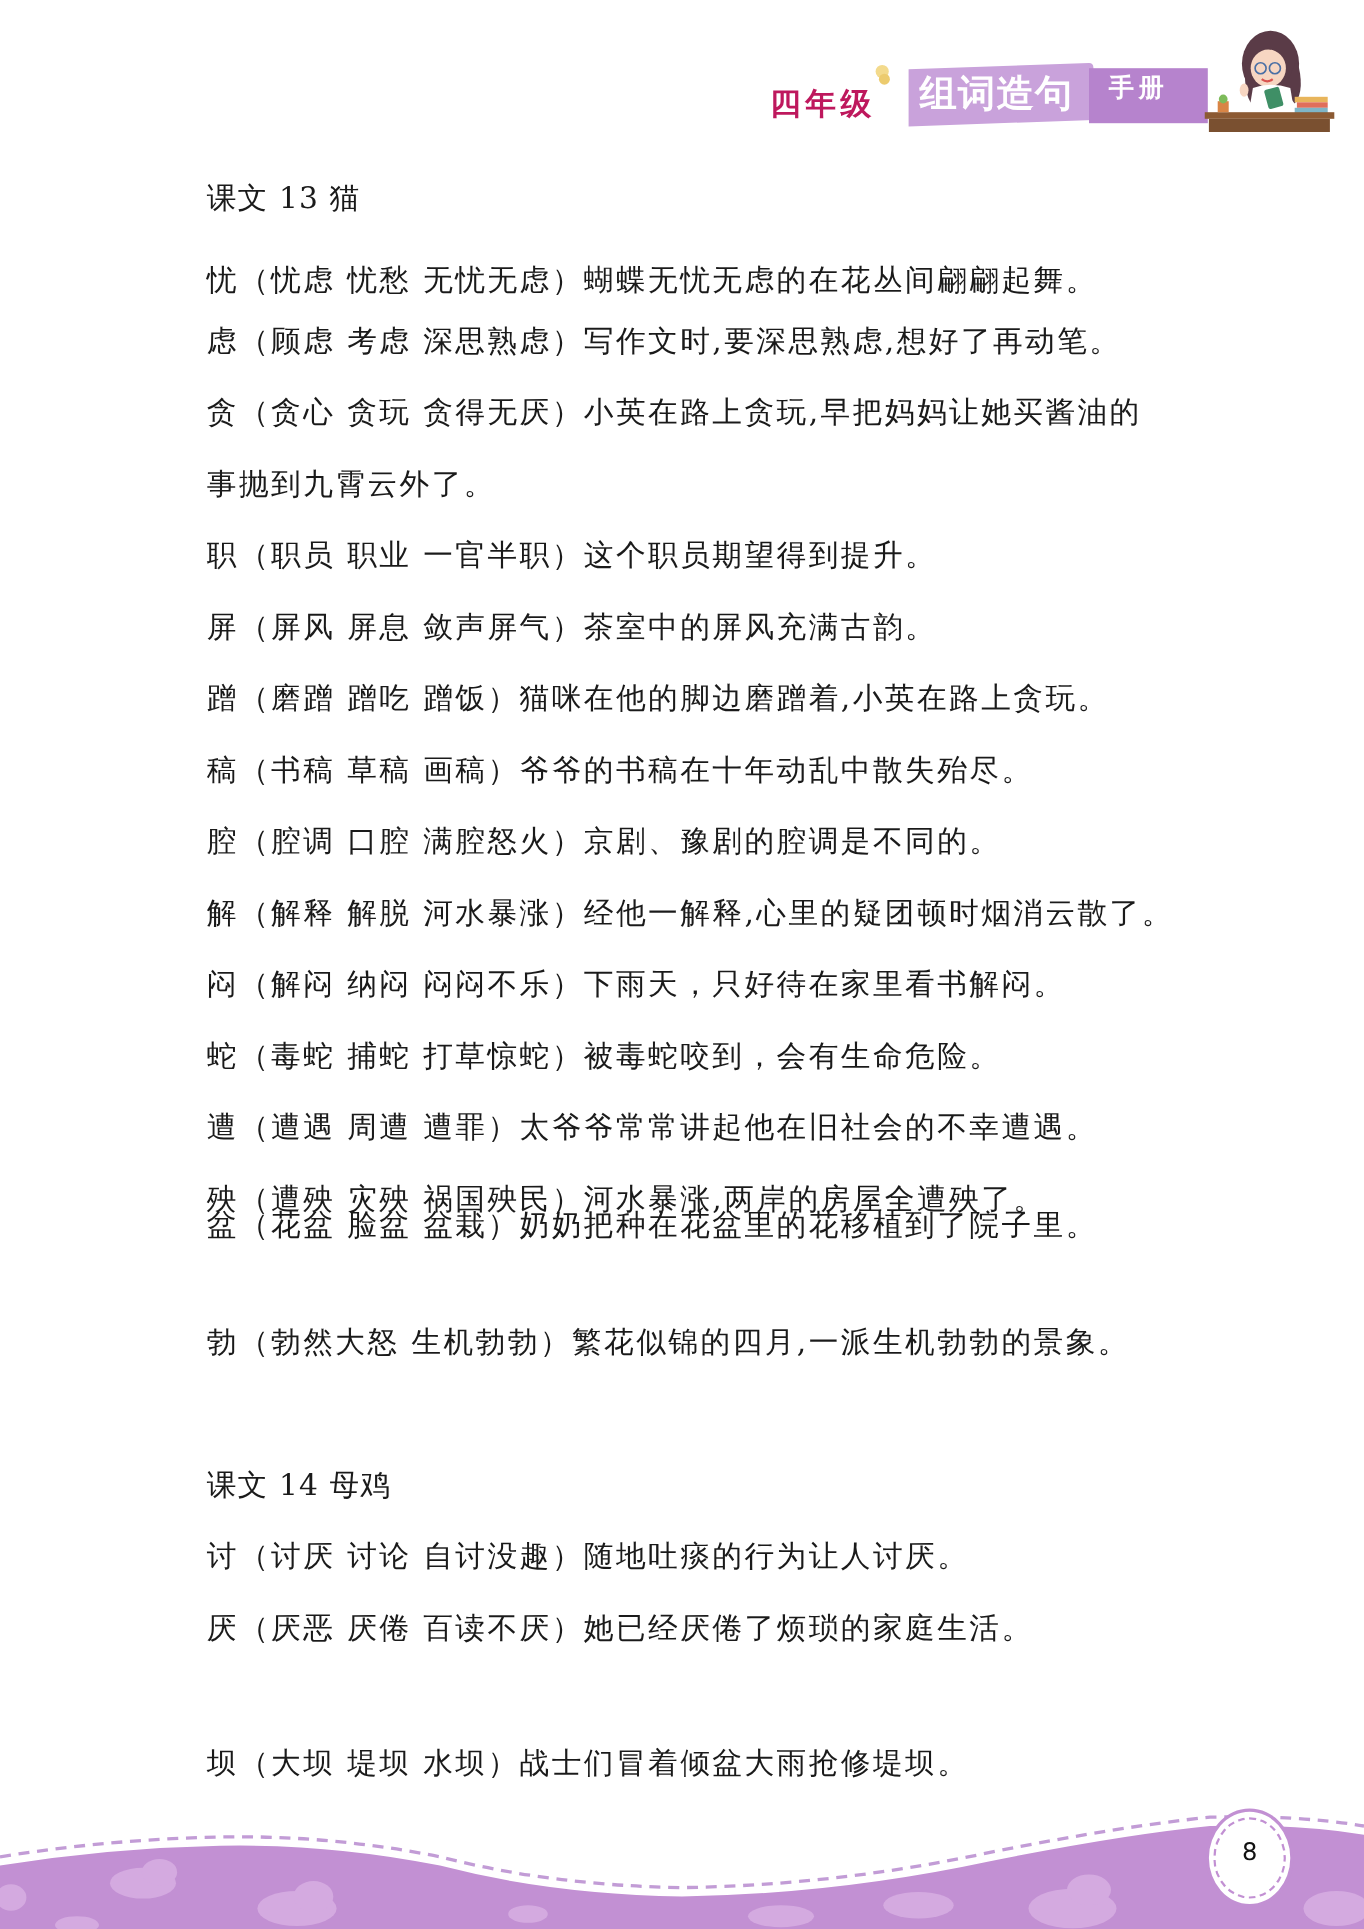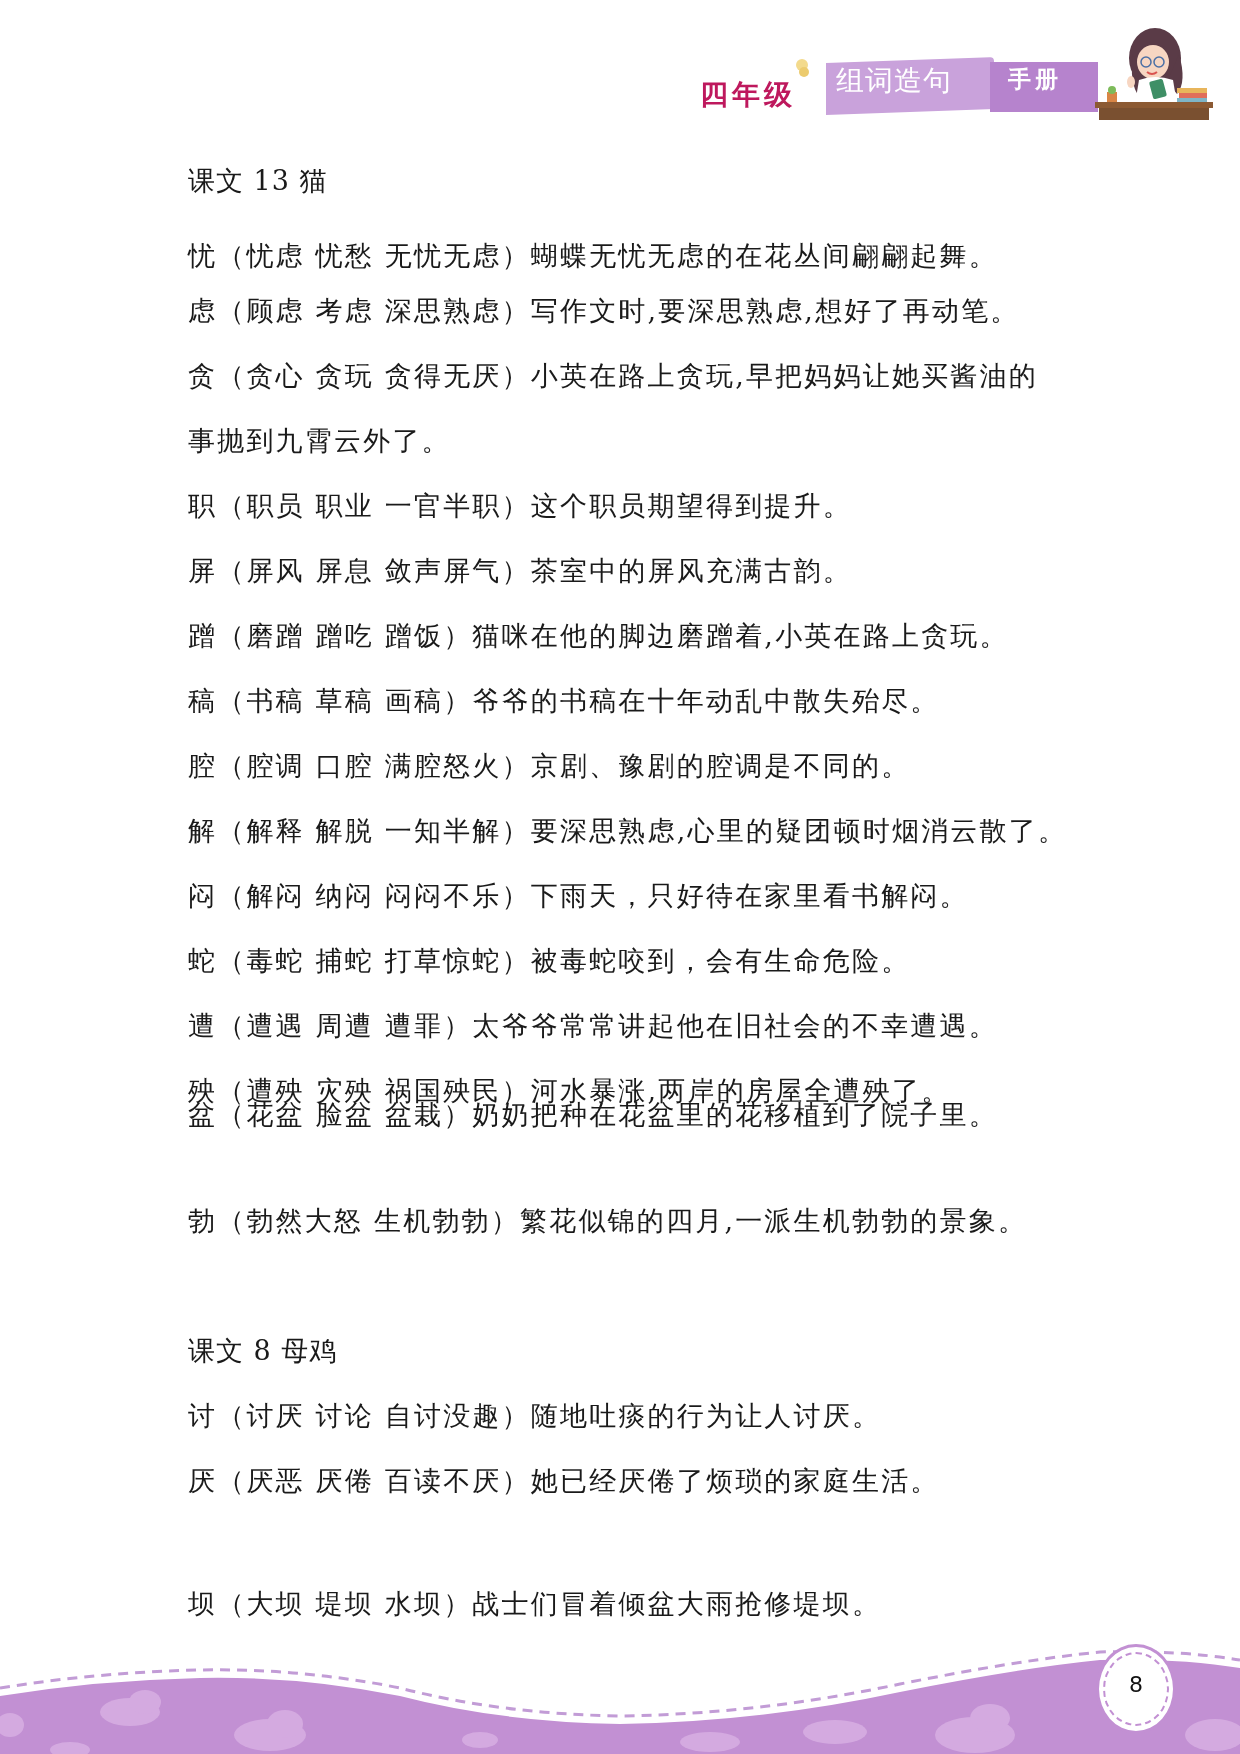--- a/index.html
+++ b/index.html
@@ -20,21 +20,21 @@
     position: absolute; left: 793px; top: 58px; width: 18px; height: 20px;
   }
   .badge-main {
     position: absolute; left: 826px; top: 60px; width: 168px; height: 52px;
     background: #c9a2db; transform: skewY(-2deg);
     border-top-right-radius: 4px;
   }
   .badge-main-text {
     position: absolute; left: 836px; top: 62px;
     font-family: "DejaVu Sans", "Liberation Sans", sans-serif;
-    font-weight: normal; font-size: 28px; color: #ffffff; letter-spacing: 1px;
+    font-weight: bold; font-size: 34px; color: #ffffff; letter-spacing: 1px;
   }
   .badge-sub {
     position: absolute; left: 990px; top: 62px; width: 108px; height: 50px;
     background: #b683cd;
   }
   .badge-sub-text {
     position: absolute; left: 1008px; top: 64px;
     font-family: "DejaVu Sans", "Liberation Sans", sans-serif;
     font-weight: bold; font-size: 23px; color: #ffffff; letter-spacing: 4px;
   }
@@ -110,29 +110,29 @@
   <div class="line section-title" style="top:165px">课文 13  猫</div>
   <div class="line" style="top:240px">忧（忧虑  忧愁  无忧无虑）蝴蝶无忧无虑的在花丛间翩翩起舞。</div>
   <div class="line" style="top:295px">虑（顾虑  考虑  深思熟虑）写作文时,要深思熟虑,想好了再动笔。</div>
   <div class="line" style="top:360px">贪（贪心  贪玩  贪得无厌）小英在路上贪玩,早把妈妈让她买酱油的</div>
   <div class="line" style="top:425px">事抛到九霄云外了。</div>
   <div class="line" style="top:490px">职（职员  职业  一官半职）这个职员期望得到提升。</div>
   <div class="line" style="top:555px">屏（屏风  屏息  敛声屏气）茶室中的屏风充满古韵。</div>
   <div class="line" style="top:620px">蹭（磨蹭  蹭吃  蹭饭）猫咪在他的脚边磨蹭着,小英在路上贪玩。</div>
   <div class="line" style="top:685px">稿（书稿  草稿  画稿）爷爷的书稿在十年动乱中散失殆尽。</div>
   <div class="line" style="top:750px">腔（腔调  口腔  满腔怒火）京剧、豫剧的腔调是不同的。</div>
-  <div class="line" style="top:815px">解（解释  解脱  一知半解）要深思熟虑,心里的疑团顿时烟消云散了。</div>
+  <div class="line" style="top:815px">解（解释  解脱  河水暴涨）经他一解释,心里的疑团顿时烟消云散了。</div>
   <div class="line" style="top:880px">闷（解闷  纳闷  闷闷不乐）下雨天，只好待在家里看书解闷。</div>
   <div class="line" style="top:945px">蛇（毒蛇  捕蛇  打草惊蛇）被毒蛇咬到，会有生命危险。</div>
   <div class="line" style="top:1010px">遭（遭遇  周遭  遭罪）太爷爷常常讲起他在旧社会的不幸遭遇。</div>
   <div class="line" style="top:1075px">殃（遭殃  灾殃  祸国殃民）河水暴涨,两岸的房屋全遭殃了。</div>
   <div class="line" style="top:1099px">盆（花盆  脸盆  盆栽）奶奶把种在花盆里的花移植到了院子里。</div>
   <div class="line" style="top:1205px">勃（勃然大怒  生机勃勃）繁花似锦的四月,一派生机勃勃的景象。</div>
 
-  <div class="line section-title" style="top:1335px">课文 8  母鸡</div>
+  <div class="line section-title" style="top:1335px">课文 14  母鸡</div>
   <div class="line" style="top:1400px">讨（讨厌  讨论  自讨没趣）随地吐痰的行为让人讨厌。</div>
   <div class="line" style="top:1465px">厌（厌恶  厌倦  百读不厌）她已经厌倦了烦琐的家庭生活。</div>
   <div class="line" style="top:1588px">坝（大坝  堤坝  水坝）战士们冒着倾盆大雨抢修堤坝。</div>
 </div>
 
 <svg class="footer" viewBox="0 0 1240 154" preserveAspectRatio="none">
   <path d="M0 96 Q100 80 200 78 Q300 76 400 96 Q500 122 620 124 Q760 122 900 92 Q1020 68 1100 60 Q1180 58 1240 68 L1240 154 L0 154 Z" fill="#c290d3"></path>
   <path d="M0 88 Q100 72 200 70 Q300 68 400 88 Q500 114 620 116 Q760 114 900 84 Q1020 60 1100 52 Q1180 50 1240 60" fill="none" stroke="#c29cd6" stroke-width="3" stroke-dasharray="10 7"></path>
   <g fill="#d4aae0">
     <ellipse cx="130" cy="112" rx="30" ry="14"></ellipse>

